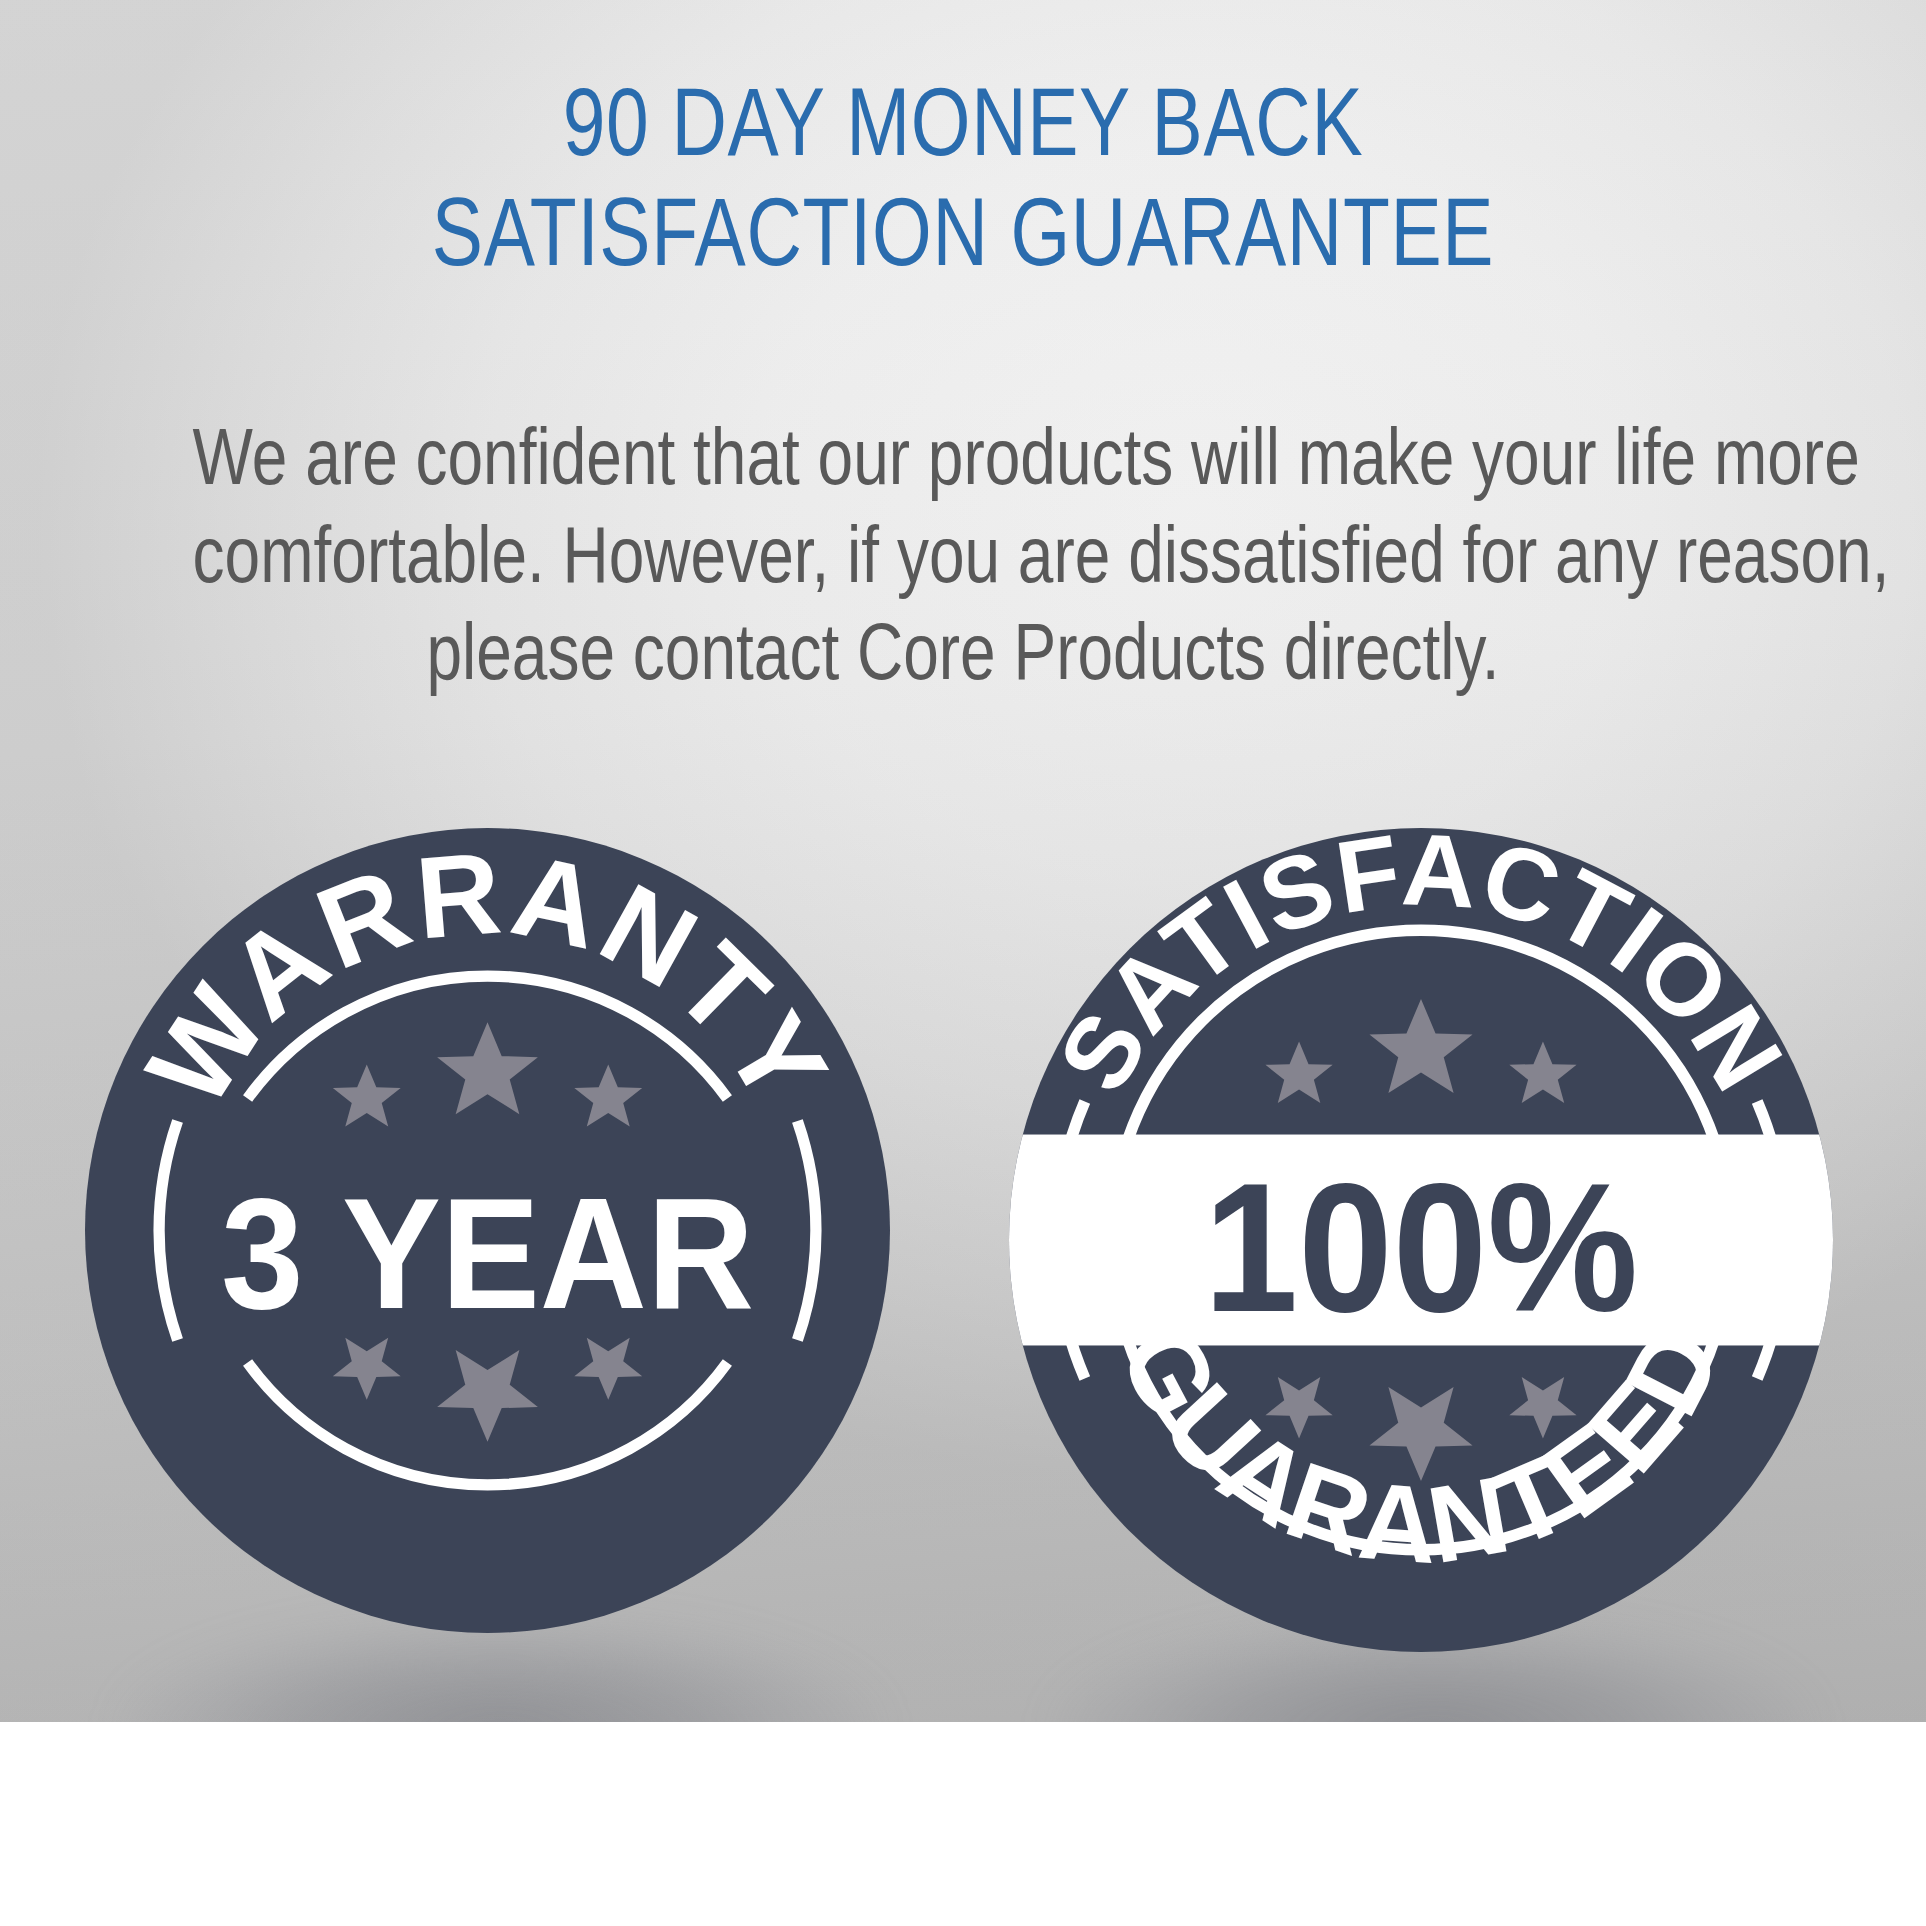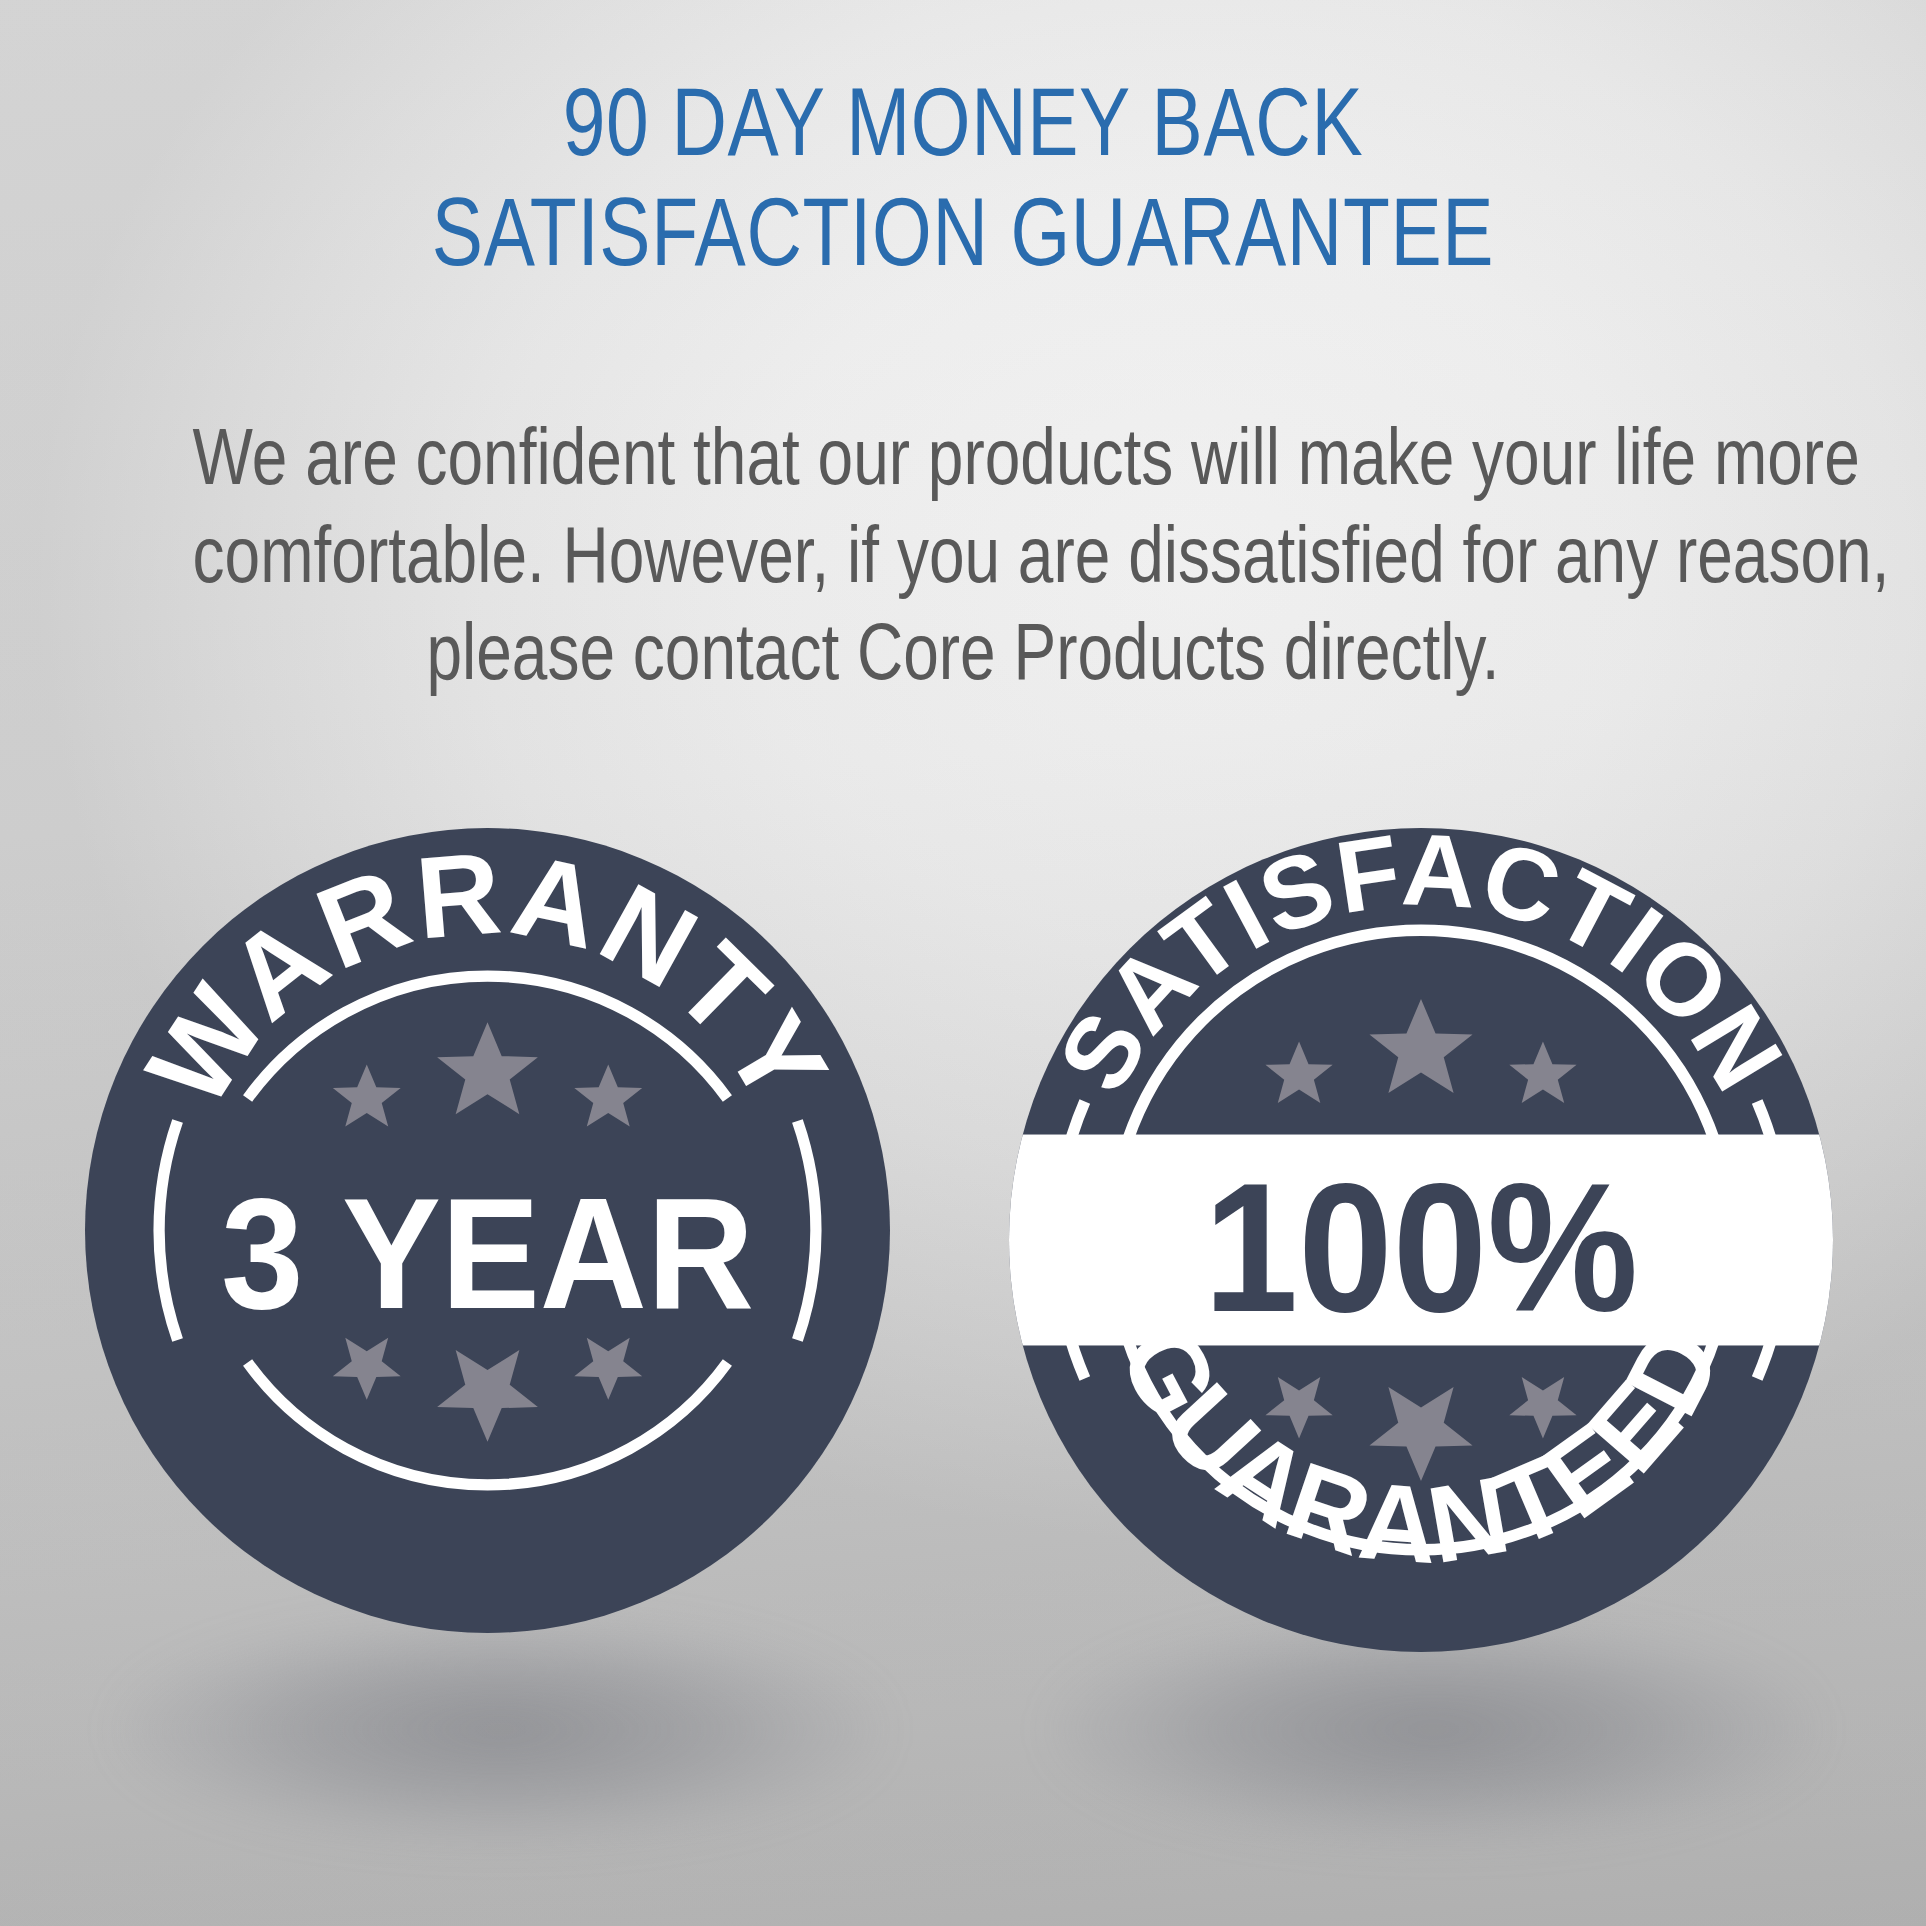--- a/index.html
+++ b/index.html
@@ -4,21 +4,21 @@
 <title>90 Day Money Back Satisfaction Guarantee</title>
 <style>
   html, body {
     margin: 0;
     padding: 0;
     background: #ffffff;
   }
   #page {
     position: relative;
     width: 1926px;
-    height: 1926px;
+    height: 1722px;
     overflow: hidden;
     font-family: "Liberation Sans", "DejaVu Sans", sans-serif;
     background:
       radial-gradient(ellipse 1156px 963px at 62% 30%, #fbfbfb 0%, #f6f6f6 38%, #eeeeee 62%, #e3e3e3 82%, #d8d8d8 100%),
       linear-gradient(175deg, #fafafa 0%, #f2f2f2 40%, #e2e2e2 72%, #cfcfcf 100%);
     background-blend-mode: multiply;
   }
 
   
   .headline {

